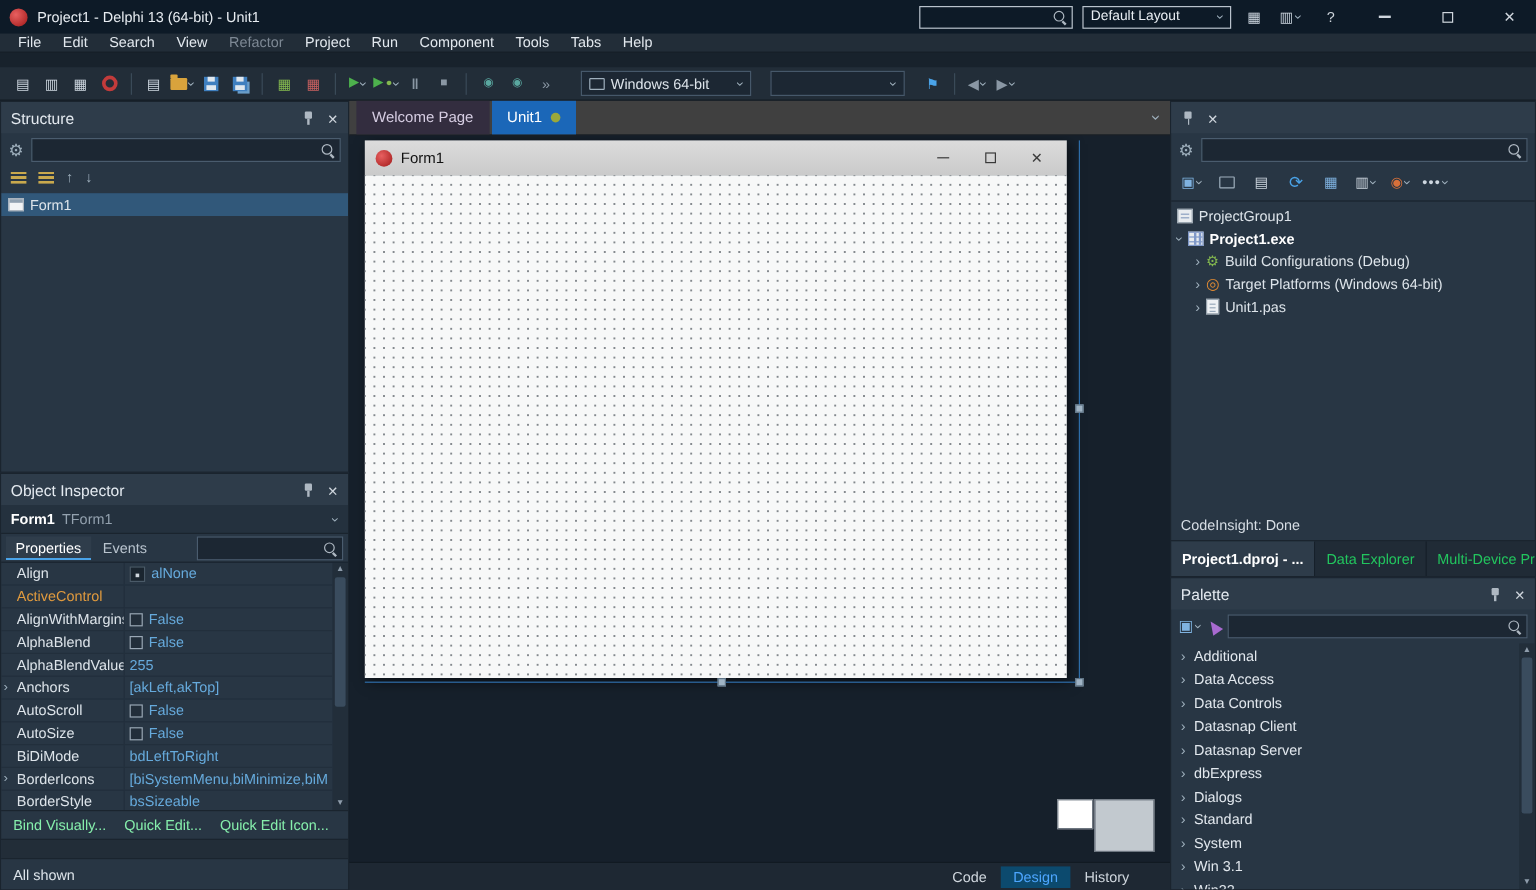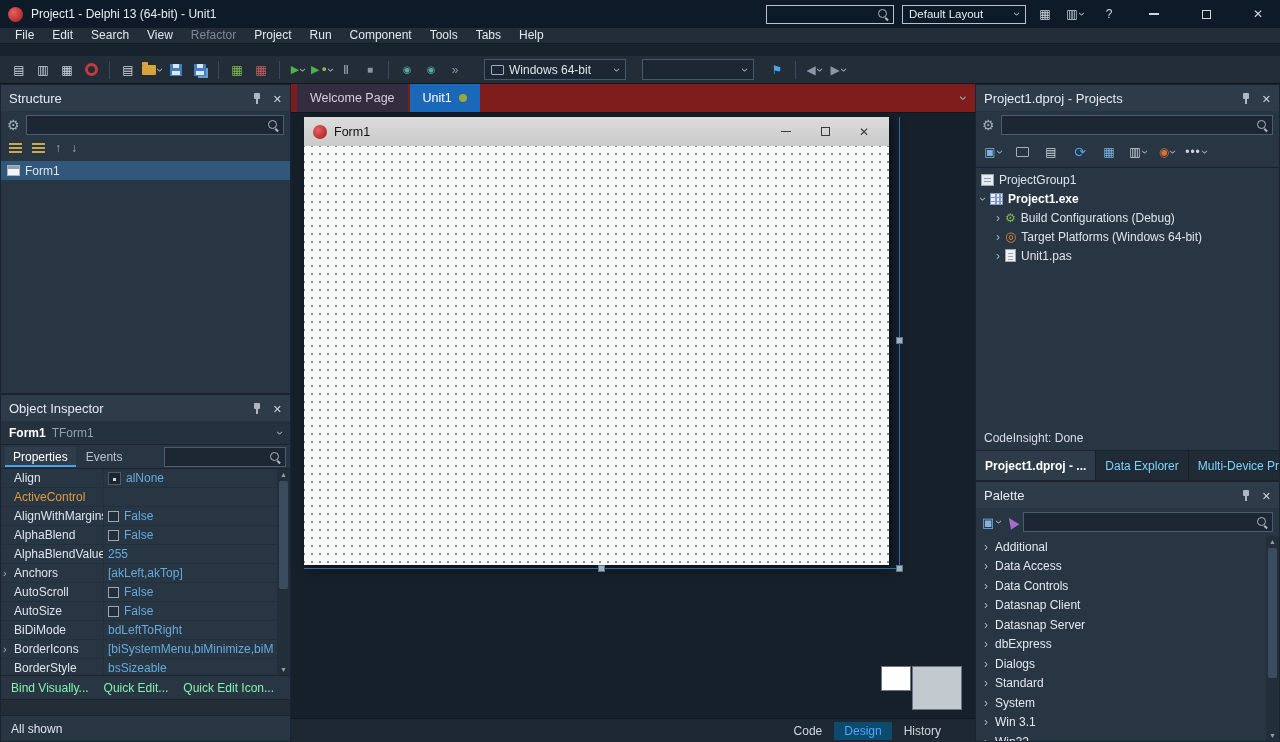--- a/index.html
+++ b/index.html
@@ -104,21 +104,21 @@
   .pval{color:#66aadc;overflow:hidden}
   .vcheck{width:11px;height:11px;border:1px solid #9aa8b6;background:#222e3a;flex:none}
   .vicon{width:13px;height:13px;background:#1a252f;border:1px solid #4a5a68;flex:none;position:relative}
   .vicon::before{content:"";position:absolute;left:4px;top:5px;width:3px;height:3px;background:#cfd6dd}
   .oi-links{height:24px;display:flex;align-items:center;gap:15px;padding:0 10px;border-top:1px solid #1a242e;flex:none}
   .oi-link{color:#86efac;white-space:nowrap}
   .oi-filler{flex:1;background:#222d38;border-top:1px solid #1a242e}
   .oi-status{height:26px;display:flex;align-items:center;padding:0 10px;background:#283644;border-top:1px solid #1a242e;flex:none}
 
   
-  .ed-tabbar{height:29px;background:#7f1d1d;display:flex;align-items:stretch;gap:2px;padding:0 8px 0 6px;border-bottom:1px solid #10181f;flex:none}
+  .ed-tabbar{height:29px;background:#404040;display:flex;align-items:stretch;gap:2px;padding:0 8px 0 6px;border-bottom:1px solid #10181f;flex:none}
   .ed-tab{display:flex;align-items:center;gap:7px;padding:0 13px;color:#cfd6dd;font-size:12.5px;white-space:nowrap}
   .ed-tab.inactive{background:#332d3f;color:#d6cde2}
   .ed-tab.active{background:#1b67b8;color:#fff}
   .ed-dot{width:8px;height:8px;border-radius:50%;background:#9aa83a;flex:none}
   .tabbar-chev{align-self:center;margin-left:auto;font-size:14px}
   .designer{flex:1;position:relative;background:#16202b;overflow:hidden}
   .form-win{position:absolute;left:13px;top:4px;width:585px;height:448px;box-shadow:3px 3px 10px rgba(0,0,0,.55)}
   .form-titlebar{height:29px;background:linear-gradient(#dcdcdc,#cacaca);display:flex;align-items:center;gap:7px;padding:0 9px}
   .form-app-icon{width:14px;height:14px;border-radius:50%;background:radial-gradient(circle at 35% 35%,#e86060,#a01818);flex:none}
   .form-title{color:#111;font-size:12.5px;flex:1}
@@ -142,21 +142,21 @@
   .icon-project-group::before{content:"";position:absolute;left:2px;top:3px;right:2px;height:1.5px;background:#8aa0c0;box-shadow:0 3px 0 #8aa0c0}
   .icon-project{width:13px;height:12px;background:#e8ecef;border:1px solid #7f98c8;position:relative;flex:none}
   .icon-project::before{content:"";position:absolute;left:4px;top:0;width:1.5px;bottom:0;background:#7f98c8;box-shadow:4px 0 0 #7f98c8}
   .icon-project::after{content:"";position:absolute;left:0;top:3px;height:1.5px;right:0;background:#7f98c8;box-shadow:0 4px 0 #7f98c8}
   .icon-build::before{content:"⚙";color:#84b84f;font-size:12px}
   .icon-target::before{content:"◎";color:#df8a33;font-size:13px}
   .icon-unit{width:11px;height:13px;background:#eef1f4;border:1px solid #9aa6b0;position:relative;flex:none}
   .icon-unit::before{content:"";position:absolute;left:2px;top:3px;right:2px;height:1px;background:#9aaabb;box-shadow:0 3px 0 #9aaabb,0 6px 0 #9aaabb}
   .proj-status{height:24px;display:flex;align-items:center;padding:0 8px;color:#d6dde4;flex:none}
   .proj-tabs{height:30px;display:flex;align-items:stretch;background:#202b36;border-top:1px solid #1a242e;flex:none;overflow:hidden}
-  .proj-tab{display:flex;align-items:center;padding:0 9px;color:#7dd3fc;border-right:1px solid #16202a;white-space:nowrap}
+  .proj-tab{display:flex;align-items:center;padding:0 9px;color:#22c55e;border-right:1px solid #16202a;white-space:nowrap}
   .proj-tab.active{background:#2e3c4a;color:#fff;font-weight:bold}
 
   
   .pal-combo{display:flex;align-items:center;gap:3px;flex:none}
   .comp-ic{color:#7fb2e0;font-size:13px}
   .cursor-ic{width:0;height:0;border-left:5px solid transparent;border-right:5px solid transparent;border-bottom:11px solid #a86ad0;transform:rotate(-35deg);display:inline-block}
   .pal-list{flex:1;display:flex;overflow:hidden}
   .pal-rows{flex:1;overflow:hidden;padding-top:1px}
   .pal-row{height:19.5px;display:flex;align-items:center;gap:7px;padding-left:8px;color:#e2e8ee;white-space:nowrap}
 </style>
@@ -520,21 +520,20 @@
     </div>
     <div class="view-bar" id="view-tabs">
         <span class="view-tab">Code</span>
         <span class="view-tab active">Design</span>
         <span class="view-tab">History</span>
       </div>
   </div>
 
   <div class="panel" id="projects-panel">
     <div class="panel-header">
-      <span class="ph-title">Project1.dproj - Projects</span>
       <span class="pin-icon"></span>
       <span class="close-ic"></span>
     </div>
     <div class="tool-row">
       <span class="gear-ic"></span>
       <span class="search-box">
         <input value="" style="">
         <span class="mag"></span>
       </span>
     </div>

